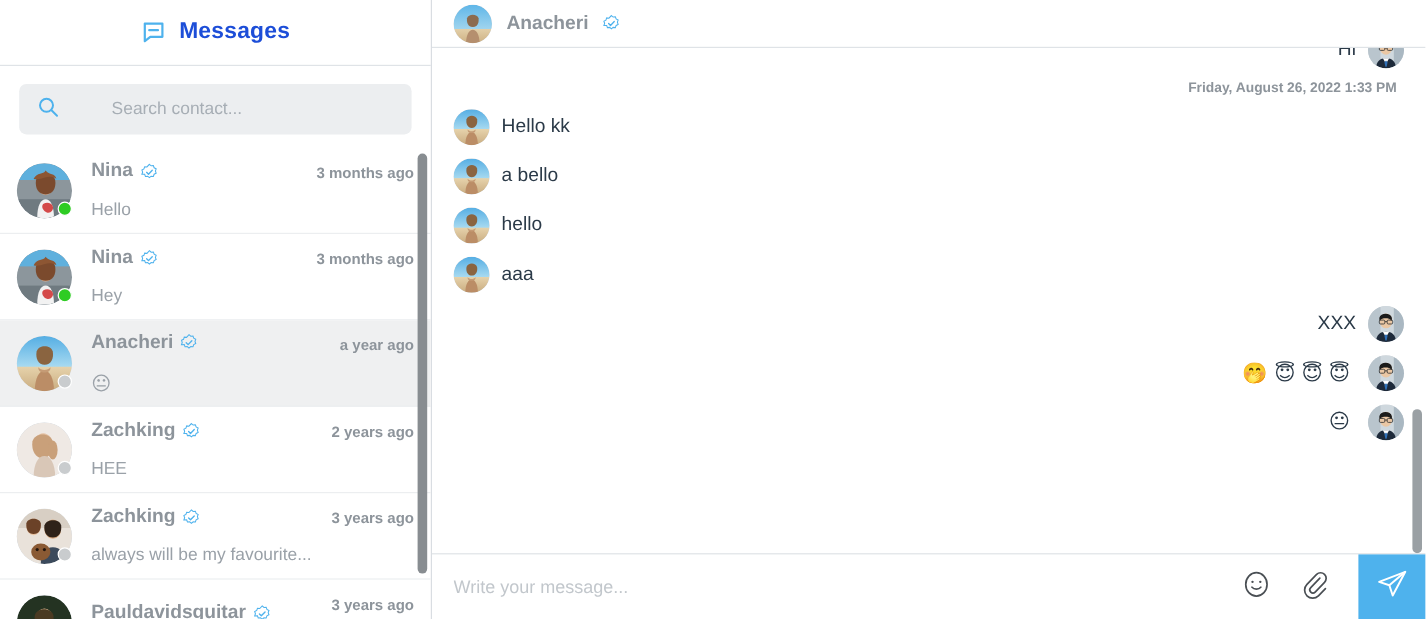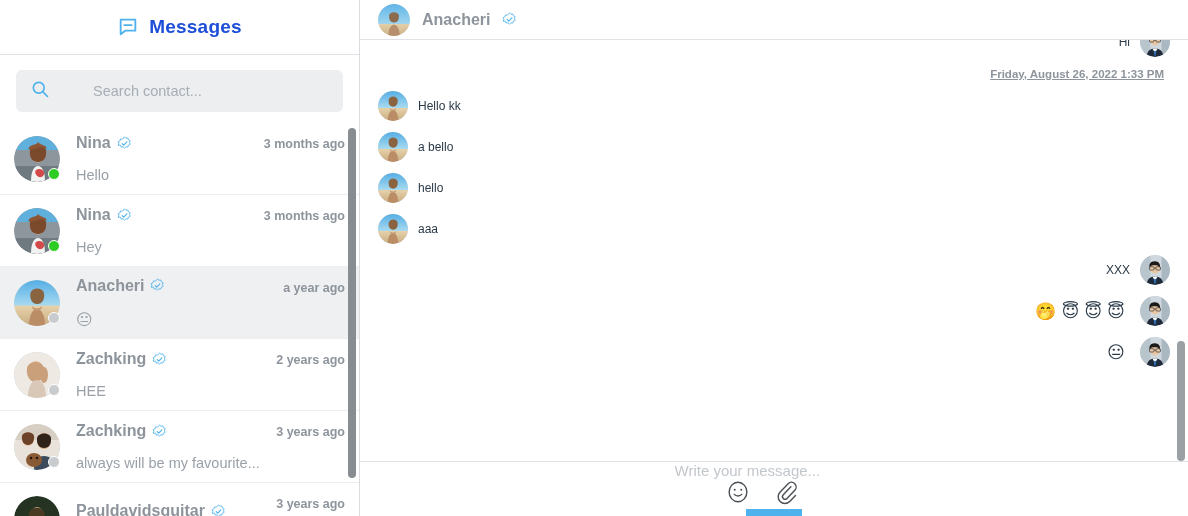--- a/index.html
+++ b/index.html
@@ -195,32 +195,31 @@
   .msg-row {
     display: flex;
     align-items: center;
     gap: 10px;
     margin: 11px 0;
   }
   .msg-row.incoming { justify-content: flex-start; }
   .msg-row.outgoing { justify-content: flex-end; }
   .msg-row .avatar { width: 30px; height: 30px; }
   .bubble-text {
-    font-size: 12px;
+    font-size: 16px;
     color: #2b3a48;
     font-weight: 500;
   }
   .bubble-text.emoji-run { font-size: 17px; letter-spacing: 5px; }
 
   .date-sep {
     font-size: 11.5px;
     font-weight: bold;
     color: #8d949b;
     margin: 6px 0 10px 0;
-    text-decoration: underline;
   }
   .date-sep.left { text-align: left; }
   .date-sep.right { text-align: right; padding-right: 6px; }
 
   .chat-scrollbar {
     position: absolute;
     right: 3px;
     bottom: 0px;
     width: 8px;
     height: 120px;
@@ -229,21 +228,20 @@
   }
 
   
   .composer {
     height: 55px;
     min-height: 55px;
     border-top: 1px solid #dfe3e7;
     display: flex;
     align-items: center;
     background: #fff;
-    flex-direction: column;
   }
   .composer-input {
     flex: 1;
     border: none;
     outline: none;
     background: transparent;
     font-family: "Liberation Sans", sans-serif;
     font-size: 15px;
     color: #55606b;
     padding: 0 18px;

